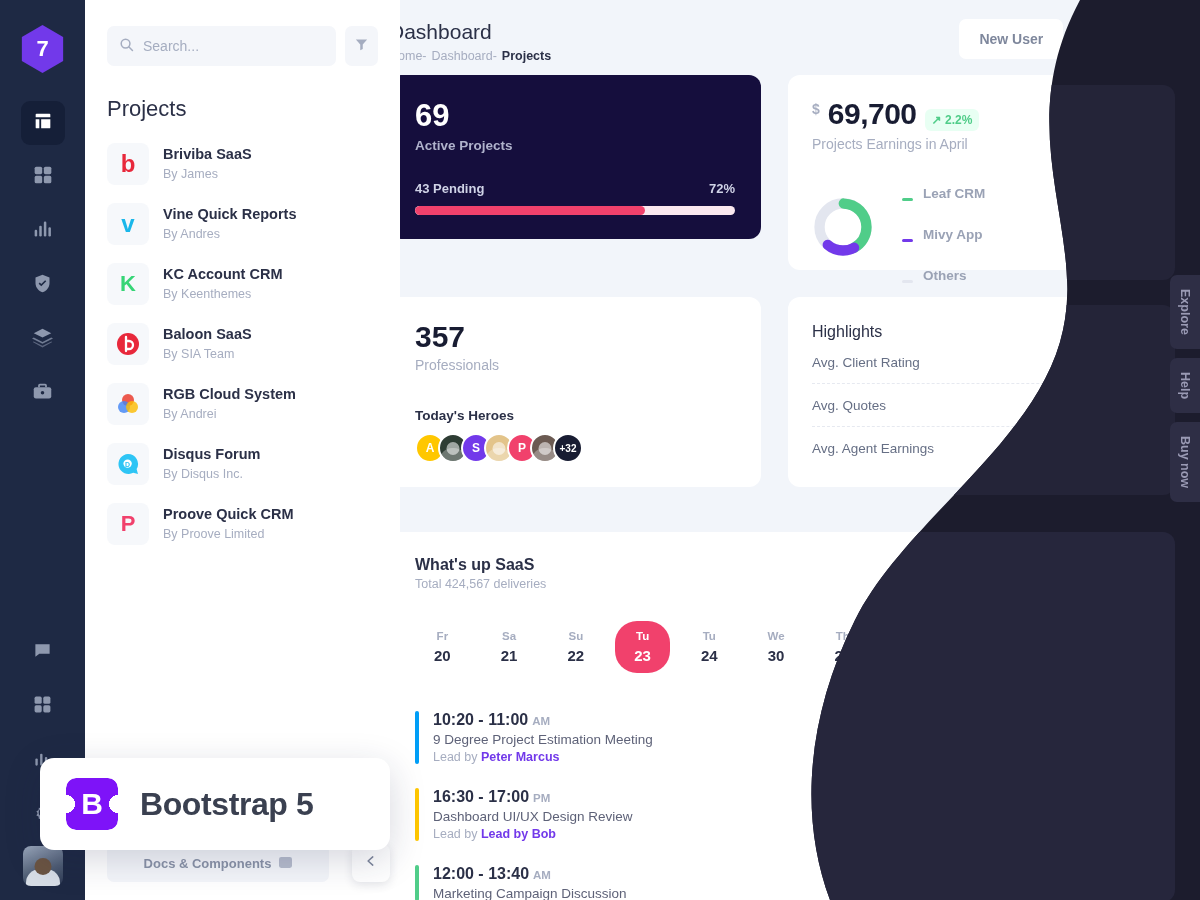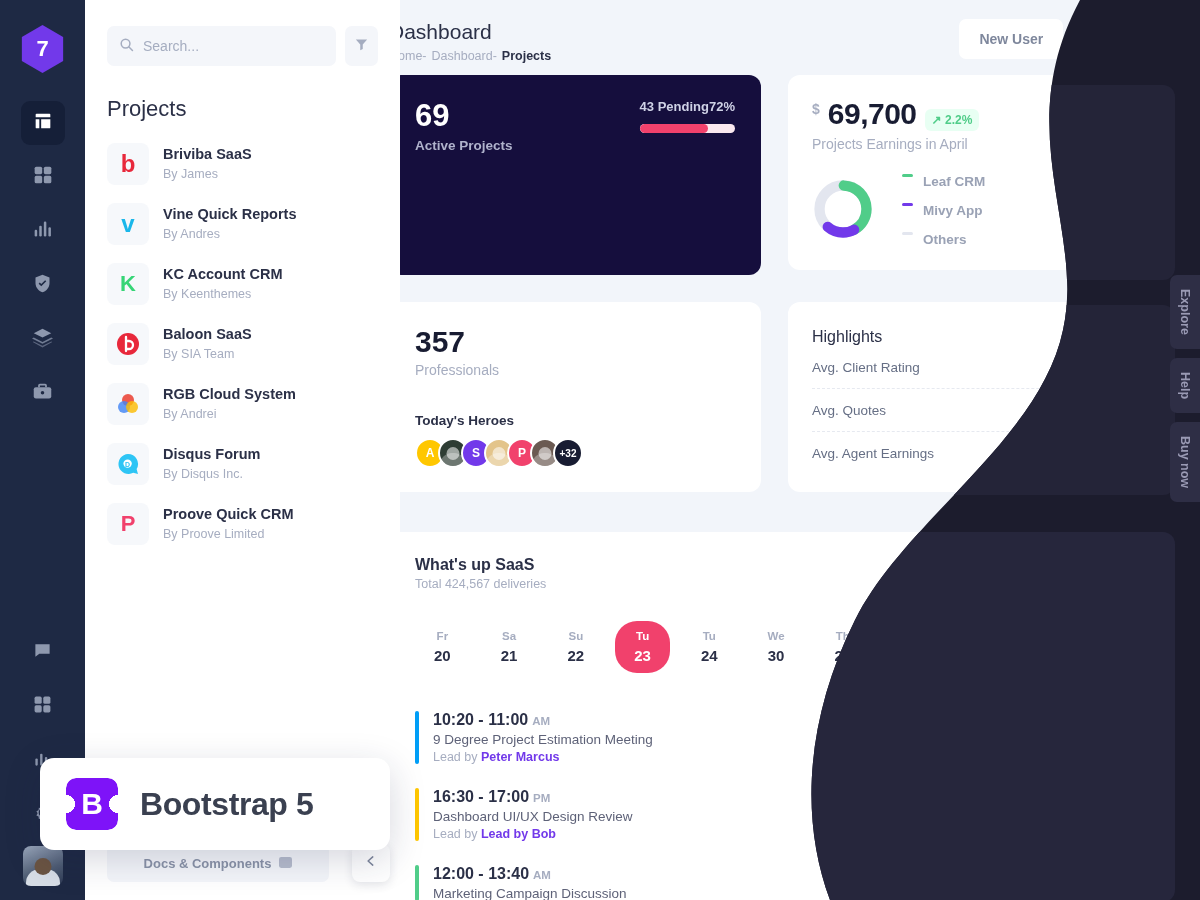--- a/index.html
+++ b/index.html
@@ -111,41 +111,41 @@
     background: #009ef7; color: #ffffff; font-size: 14px; font-weight: 600;
     border: none; border-radius: 7px; height: 42px; padding: 0 20px; cursor: pointer;
     font-family: "Liberation Sans", sans-serif;
   }
 
   .grid { display: grid; grid-template-columns: 372px 375px; gap: 27px; padding: 12px 0 0 5px; }
   .card { background: #fff; border-radius: 12px; }
 
   
   .card-dark {
-    background: #150e3d; border-radius: 12px; height: 200px;
-    padding: 24px 26px; display: flex; flex-direction: row; justify-content: space-between;
+    background: #150e3d; border-radius: 12px; height: 164px;
+    padding: 24px 26px; display: flex; flex-direction: column; justify-content: space-between;
   }
   .big-num { font-size: 31px; font-weight: 700; color: #fff; line-height: 1.1; }
   .sub-lbl { font-size: 13.5px; color: #b0b3cc; font-weight: 600; margin-top: 5px; }
   .prog-head { display: flex; justify-content: space-between; font-size: 13px; color: #cfd2e6; font-weight: 600; }
   .prog-track { height: 9px; background: #fae8ef; border-radius: 6px; margin-top: 10px; overflow: hidden; }
   .prog-fill { height: 100%; background: #f1416c; border-radius: 6px; }
 
   
   .card-earn { height: 195px; padding: 22px 24px; }
   .earn-row { display: flex; align-items: baseline; gap: 8px; }
   .cur { font-size: 14px; color: #a6adc0; font-weight: 600; position: relative; top: -10px; }
   .earn-val { font-size: 30px; font-weight: 700; color: #181c32; letter-spacing: -.5px; }
   .chip { background: #e8fff3; color: #50cd89; font-size: 12px; font-weight: 700;
           border-radius: 6px; padding: 4px 7px; }
   .earn-sub { font-size: 14px; color: #a6adc0; margin-top: 5px; }
   .earn-body { display: flex; align-items: center; margin-top: 22px; }
   .legend { margin-left: 28px; display: flex; flex-direction: column; gap: 14px; flex: 1; }
   .lg-row { display: flex; align-items: center; justify-content: space-between; }
-  .lg-left { display: flex; align-items: flex-start; gap: 10px; }
+  .lg-left { display: flex; align-items: flex-end; gap: 10px; margin-top: 12px; }
   .dash { width: 11px; height: 3px; border-radius: 2px; }
   .lg-name { font-size: 13.5px; color: #9aa2b5; font-weight: 600; }
   .lg-val { font-size: 13.5px; color: #2b3047; font-weight: 700; }
 
   
   .card-pro { height: 190px; padding: 24px 26px; display: flex; flex-direction: column; justify-content: space-between; }
   .pro-num { font-size: 30px; font-weight: 700; color: #181c32; line-height: 1.05; }
   .pro-lbl { font-size: 14px; color: #a6adc0; margin-top: 4px; }
   .heroes-t { font-size: 13.5px; color: #2b3047; font-weight: 700; margin-bottom: 10px; }
   .stack { display: flex; }

